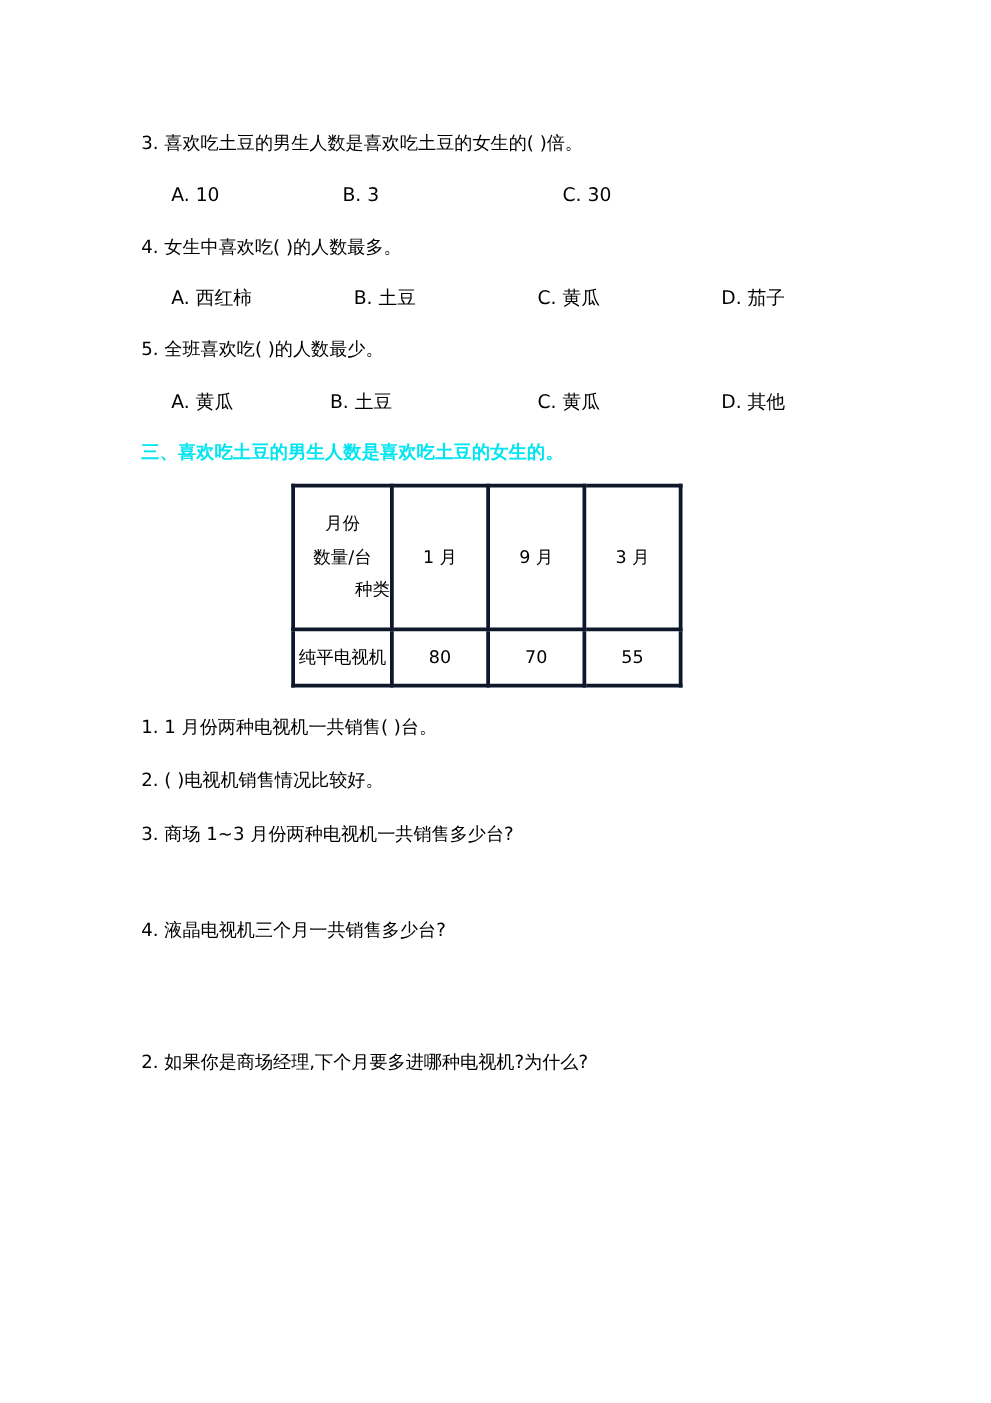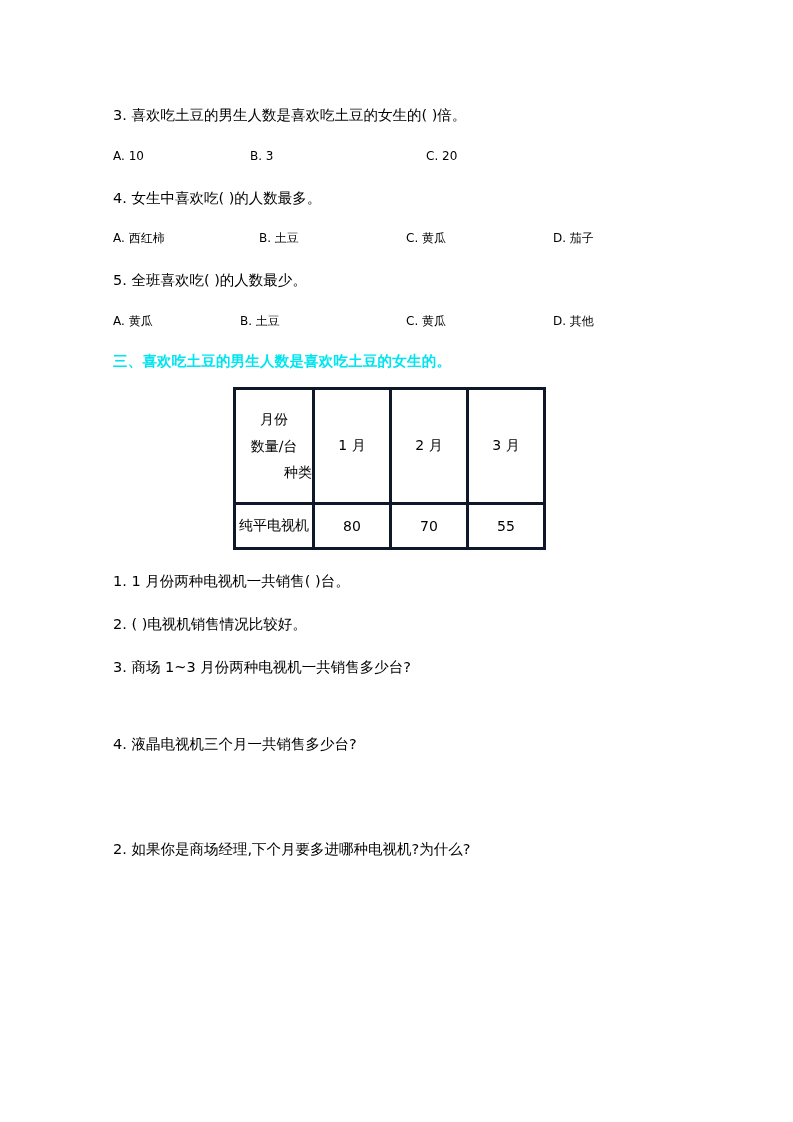--- a/index.html
+++ b/index.html
@@ -46,21 +46,22 @@
     height: 19px;
   }
   .opt {
     position: absolute;
     top: 0;
     white-space: nowrap;
     font-family: "Liberation Serif", serif;
   }
   .opt .cn {
     font-family: "DejaVu Sans", sans-serif;
-    font-size: 12px;
+    font-size: 15px;
+    margin-left: 24px;
   }
   .section-head {
     color: #00e5f0;
     font-family: "DejaVu Sans", sans-serif;
     font-size: 14.5px;
     font-weight: bold;
     margin-bottom: 16px;
     margin-top: 2px;
     letter-spacing: 0.2px;
   }
@@ -121,21 +122,21 @@
 
 <div class="page">
   <div class="content">
 
     <div class="q-line">
       <span class="cn">3. 喜欢吃土豆的男生人数是喜欢吃土豆的女生的(        )倍。</span>
     </div>
     <div class="opts">
       <span class="opt" style="left:0px;"><span class="cn">A. 10</span></span>
       <span class="opt" style="left:137px;"><span class="cn">B. 3</span></span>
-      <span class="opt" style="left:313px;"><span class="cn">C. 20</span></span>
+      <span class="opt" style="left:313px;"><span class="cn">C. 30</span></span>
     </div>
 
     <div class="q-line">
       <span class="cn">4. 女生中喜欢吃(        )的人数最多。</span>
     </div>
     <div class="opts">
       <span class="opt" style="left:0px;"><span class="cn">A. 西红柿</span></span>
       <span class="opt" style="left:146px;"><span class="cn">B. 土豆</span></span>
       <span class="opt" style="left:293px;"><span class="cn">C. 黄瓜</span></span>
       <span class="opt" style="left:440px;"><span class="cn">D. 茄子</span></span>
@@ -155,21 +156,21 @@
 
     <table class="stat">
       <tbody>
           <tr>
         <td class="hdr-split">
           <div class="l1">月份</div>
           <div class="l2">数量∕台</div>
           <div class="l3">种类</div>
         </td>
         <td class="month">1 月</td>
-        <td class="month">2 月</td>
+        <td class="month">9 月</td>
         <td class="month">3 月</td>
       </tr>
       <tr>
         <td class="rowlabel">纯平电视机</td>
         <td class="num">80</td>
         <td class="num">70</td>
         <td class="num">55</td>
       </tr>
     </tbody>
       </table>

